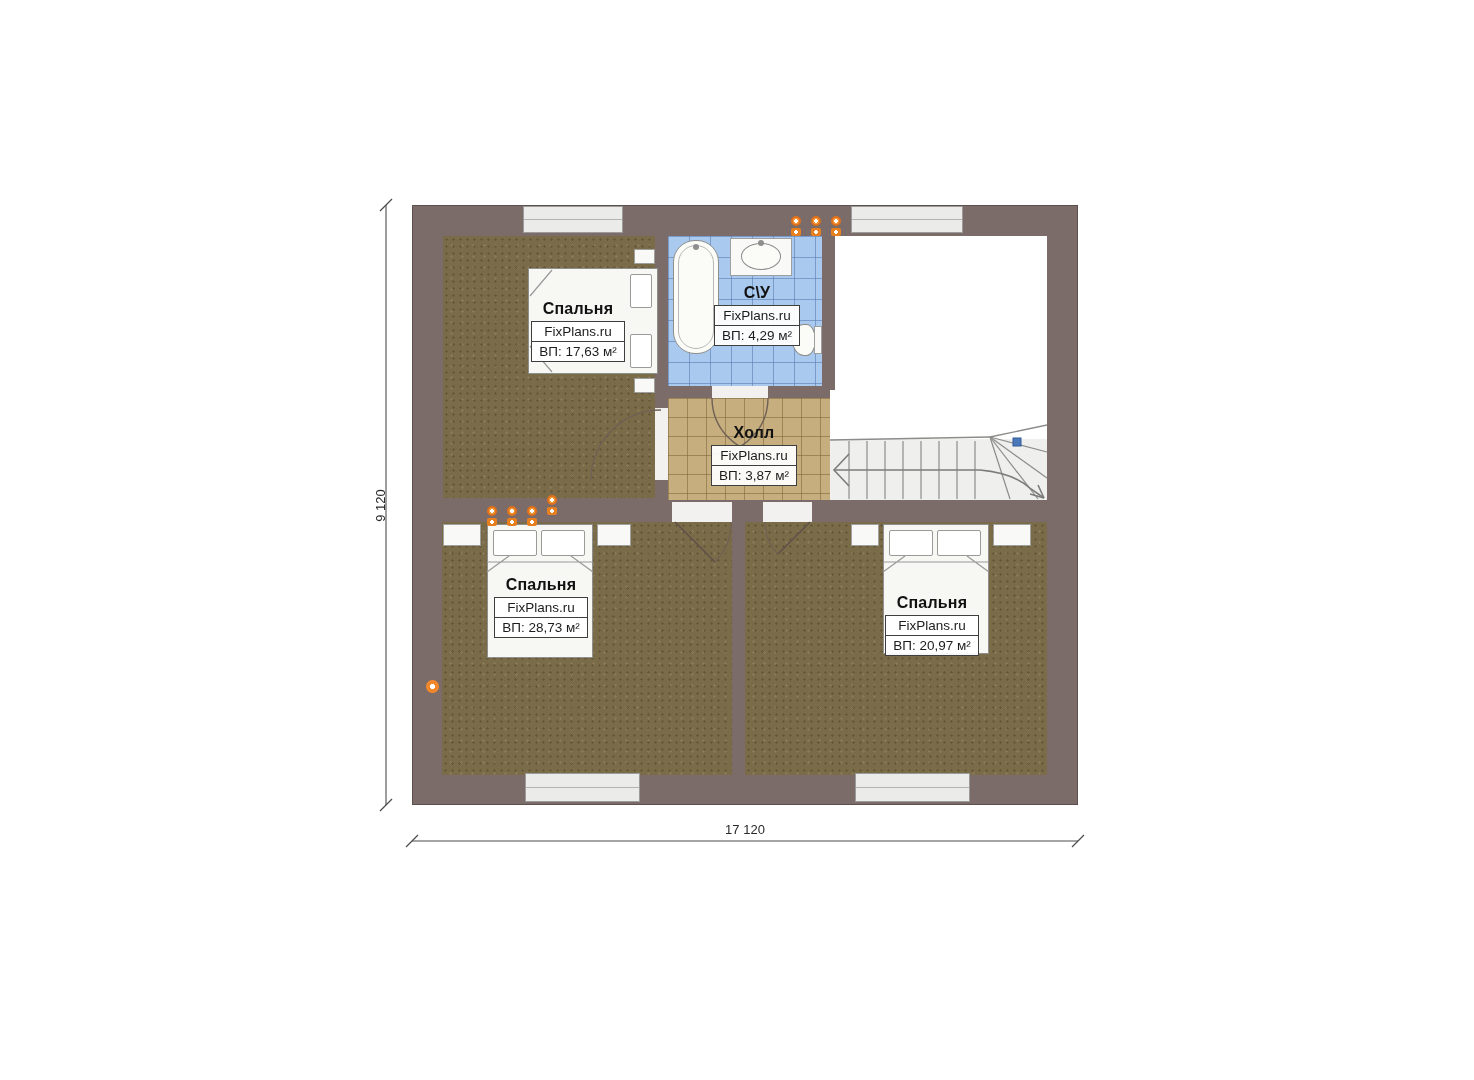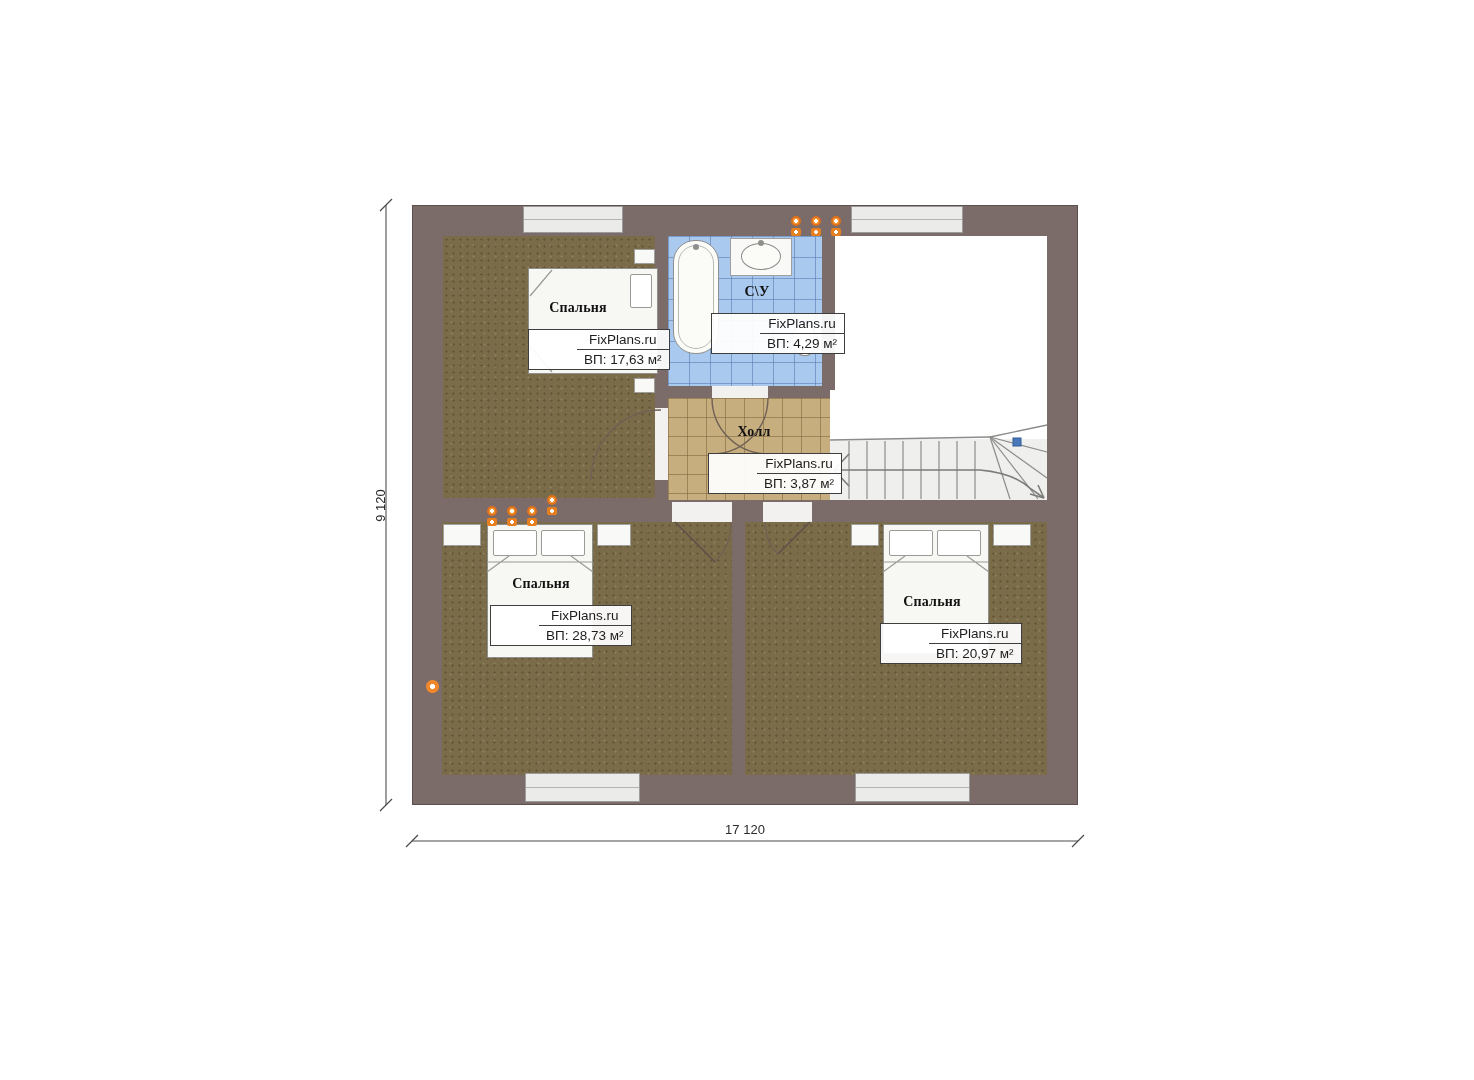--- a/index.html
+++ b/index.html
@@ -39,22 +39,22 @@
   
   .lamp{width:12px;height:21px;}
   .lamp::before{content:"";position:absolute;top:0;left:1px;width:10px;height:10px;border-radius:50%;
     background:radial-gradient(circle at 50% 50%, #ffffff 0 1.8px, #f29b3d 1.8px 3.4px, #e0711a 3.4px);}
   .lamp::after{content:"";position:absolute;bottom:1px;left:1px;width:10px;height:8px;border-radius:2px;
     background:radial-gradient(circle at 50% 50%, #ffffff 0 1.6px, #e87f1f 1.6px);}
   .dotlamp{width:15px;height:15px;border-radius:50%;
     background:radial-gradient(circle at 50% 50%, #ffffff 0 2.5px, #f0872b 2.5px 6px, rgba(240,135,43,0) 7px);}
   
   .room-label{text-align:center;color:#111;}
-  .room-name{font-size:14px;font-weight:bold;margin-bottom:13px;letter-spacing:.2px;font-family:Liberation Serif, serif;}
-  .label-box{display:inline-block;background:rgba(255,255,255,.94);border:1.5px solid #3e3e3e;padding-left:48px;}
+  .room-name{font-size:16px;font-weight:bold;margin-bottom:3px;letter-spacing:.2px;}
+  .label-box{display:inline-block;background:rgba(255,255,255,.94);border:1.5px solid #3e3e3e;}
   .label-row{padding:2px 7px;font-size:13.5px;color:#1c1c1c;white-space:nowrap;}
   .label-row + .label-row{border-top:1.5px solid #3e3e3e;}
   
   .dim-label{font-size:13px;color:#2a2a2a;text-align:center;}
   .v-rot{transform:rotate(-90deg);transform-origin:center center;}
   svg{position:absolute;left:0;top:0;pointer-events:none;}
 </style>
 </head>
 <body>
 

